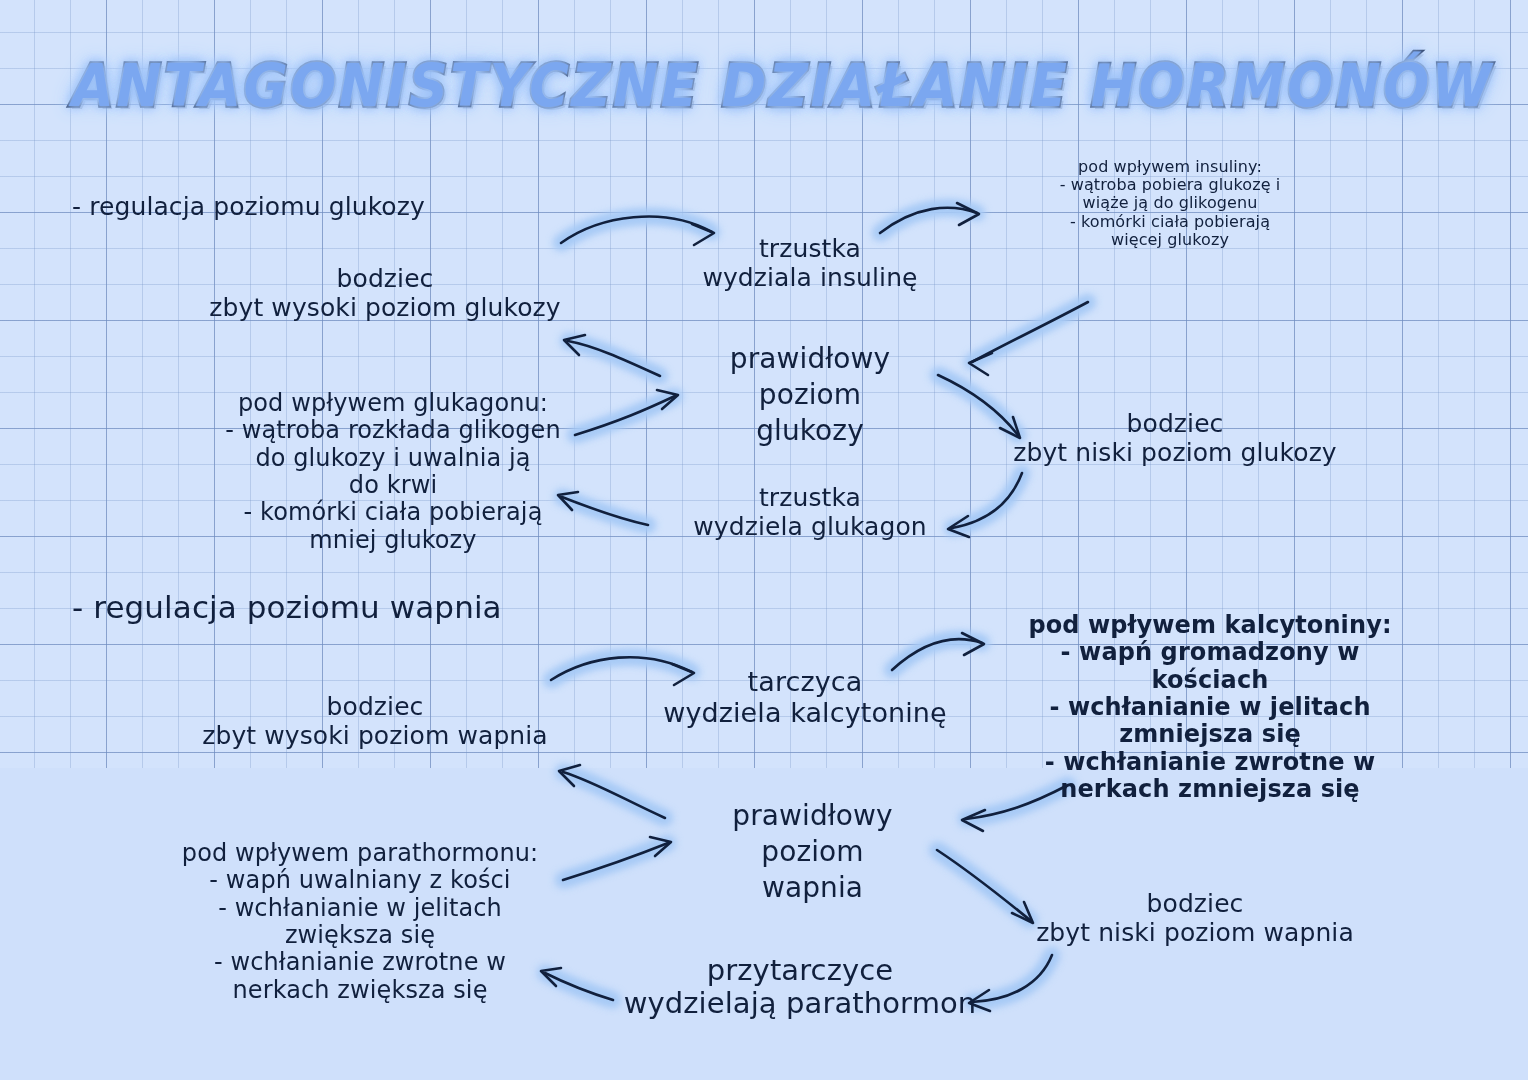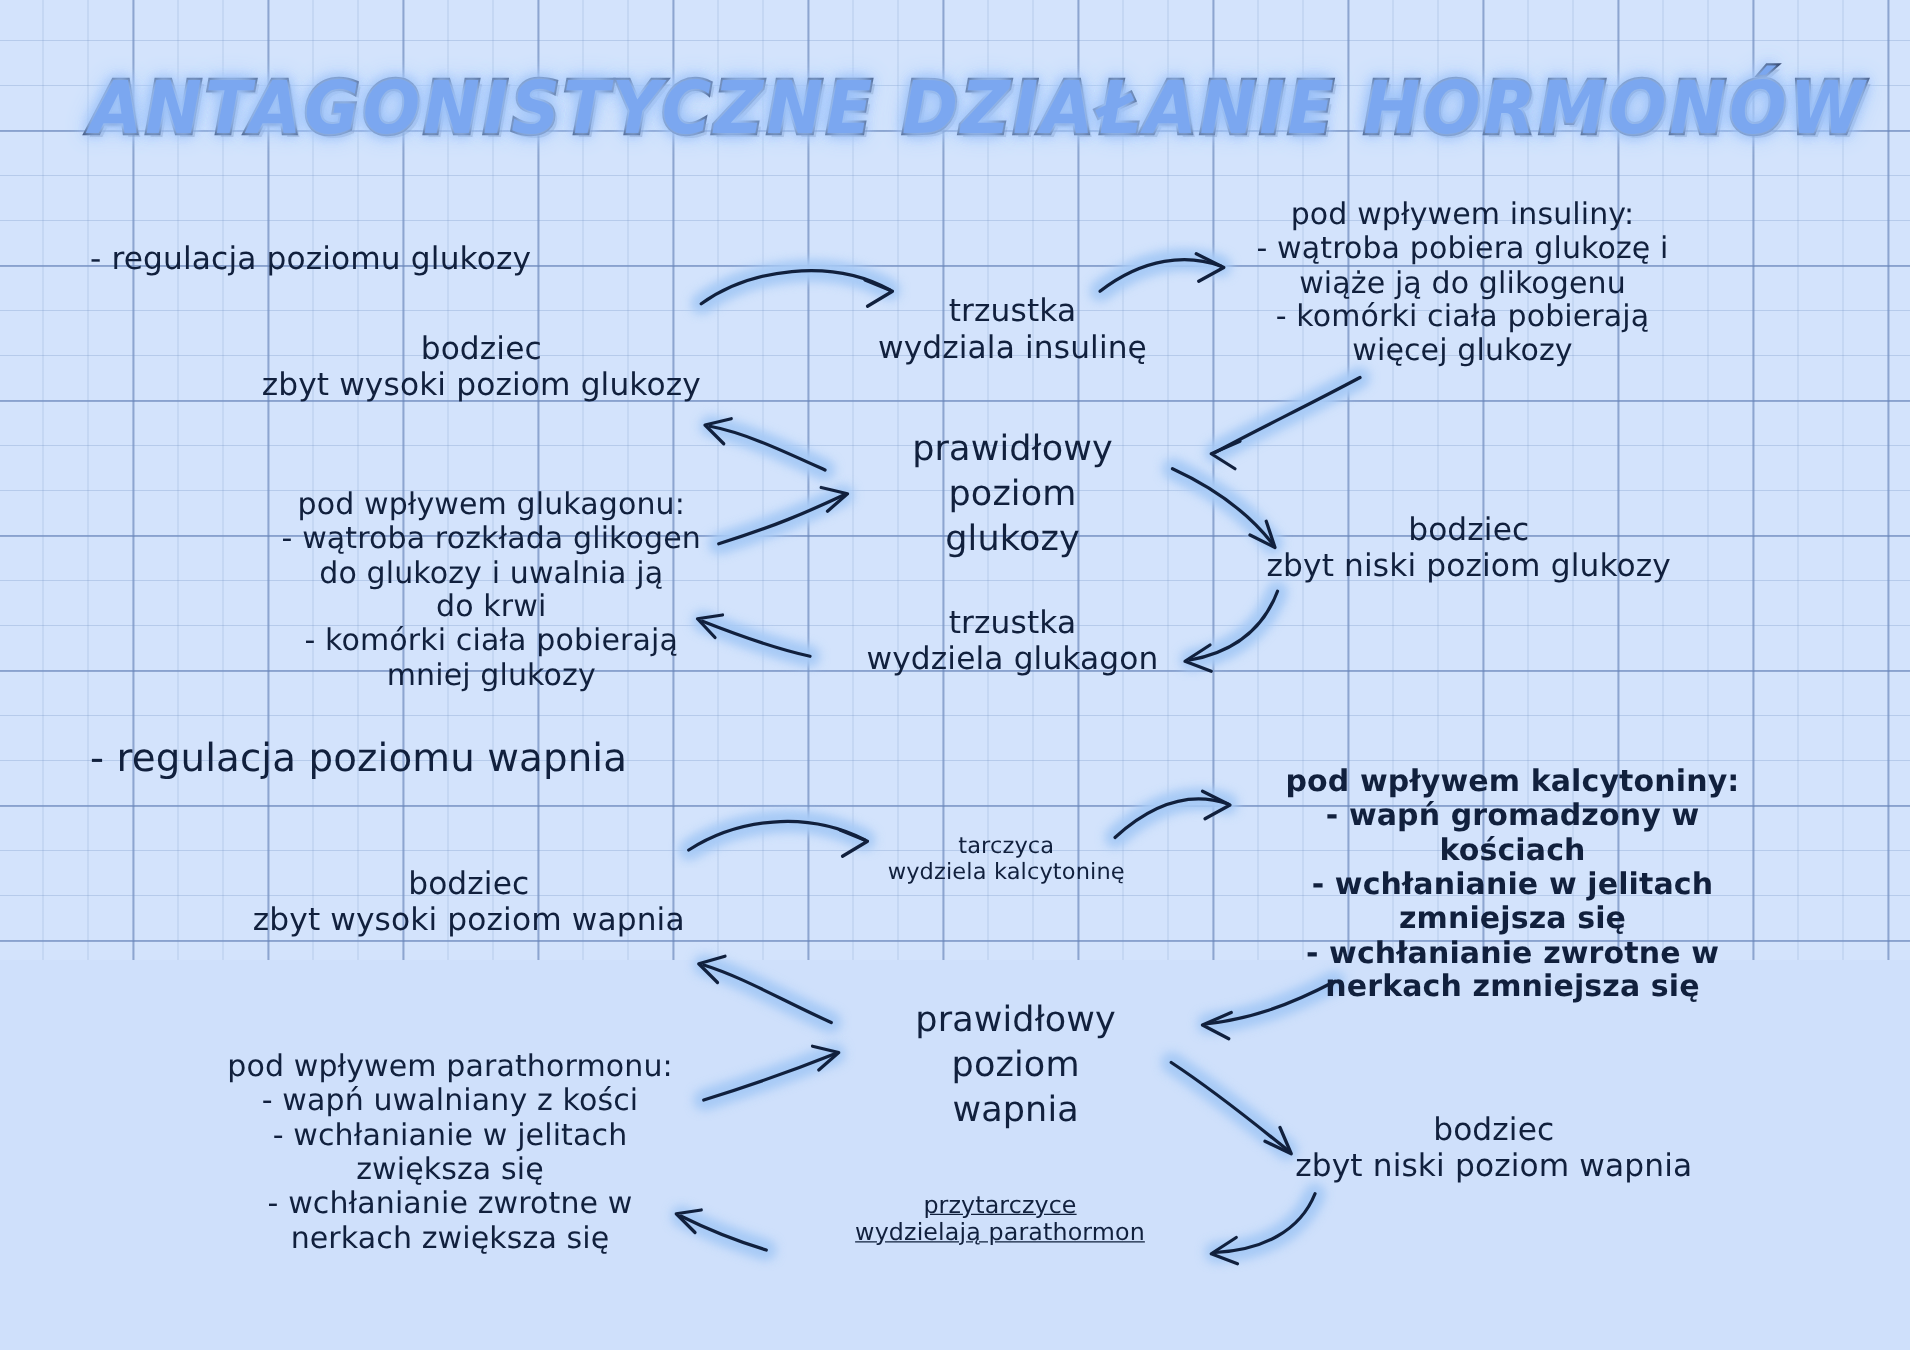--- a/index.html
+++ b/index.html
@@ -50,33 +50,33 @@
        0 0 10px #9dc2f8, 0 0 10px #9dc2f8,
        0 0 16px #a8c9f9, 0 0 20px #b4d2fa,
        3px 3px 0px rgba(21,37,74,0.22);
     transform:scaleY(1.08);
     transform-origin:left top;
   }
   #subtitle{left:74px;top:120px;font-size:24px;}
   #sec-glucose{left:72px;top:193px;font-size:25px;}
   #sec-calcium{left:72px;top:590px;font-size:31px;}
 
-  #insulin-effects{left:965px;top:158px;width:410px;font-size:24px;}
+  #insulin-effects{left:965px;top:158px;width:410px;font-size:16px;}
   #glucagon-effects{left:188px;top:378px;width:410px;font-size:24px;margin-top:12px;}
   #pancreas-insulin{left:660px;top:235px;width:300px;font-size:25px;}
   #normal-glucose{left:695px;top:341px;width:230px;font-size:28px;line-height:1.28;}
   #pancreas-glucagon{left:655px;top:484px;width:310px;font-size:25px;}
   #stim-high-glucose{left:185px;top:265px;width:400px;font-size:25px;}
   #stim-low-glucose{left:990px;top:410px;width:370px;font-size:25px;}
 
   #calcitonin-effects{left:1000px;top:612px;width:420px;font-size:24px;font-weight:bold;}
   #parathormone-effects{left:155px;top:840px;width:410px;font-size:24px;}
-  #thyroid-calcitonin{left:640px;top:667px;width:330px;font-size:18px;}
+  #thyroid-calcitonin{left:640px;top:667px;width:330px;font-size:27px;}
   #normal-calcium{left:700px;top:798px;width:225px;font-size:28px;line-height:1.28;}
-  #parathyroid-parathormone{left:620px;top:954px;width:360px;font-size:19px;text-decoration:underline;}
+  #parathyroid-parathormone{left:620px;top:954px;width:360px;font-size:29px;}
   #stim-high-calcium{left:180px;top:693px;width:390px;font-size:25px;}
   #stim-low-calcium{left:1010px;top:890px;width:370px;font-size:25px;}
 </style>
 </head>
 <body>
 
 <div id="page">
 
   <svg id="svg-arrows" viewBox="0 0 1528 1080">
     <defs>

